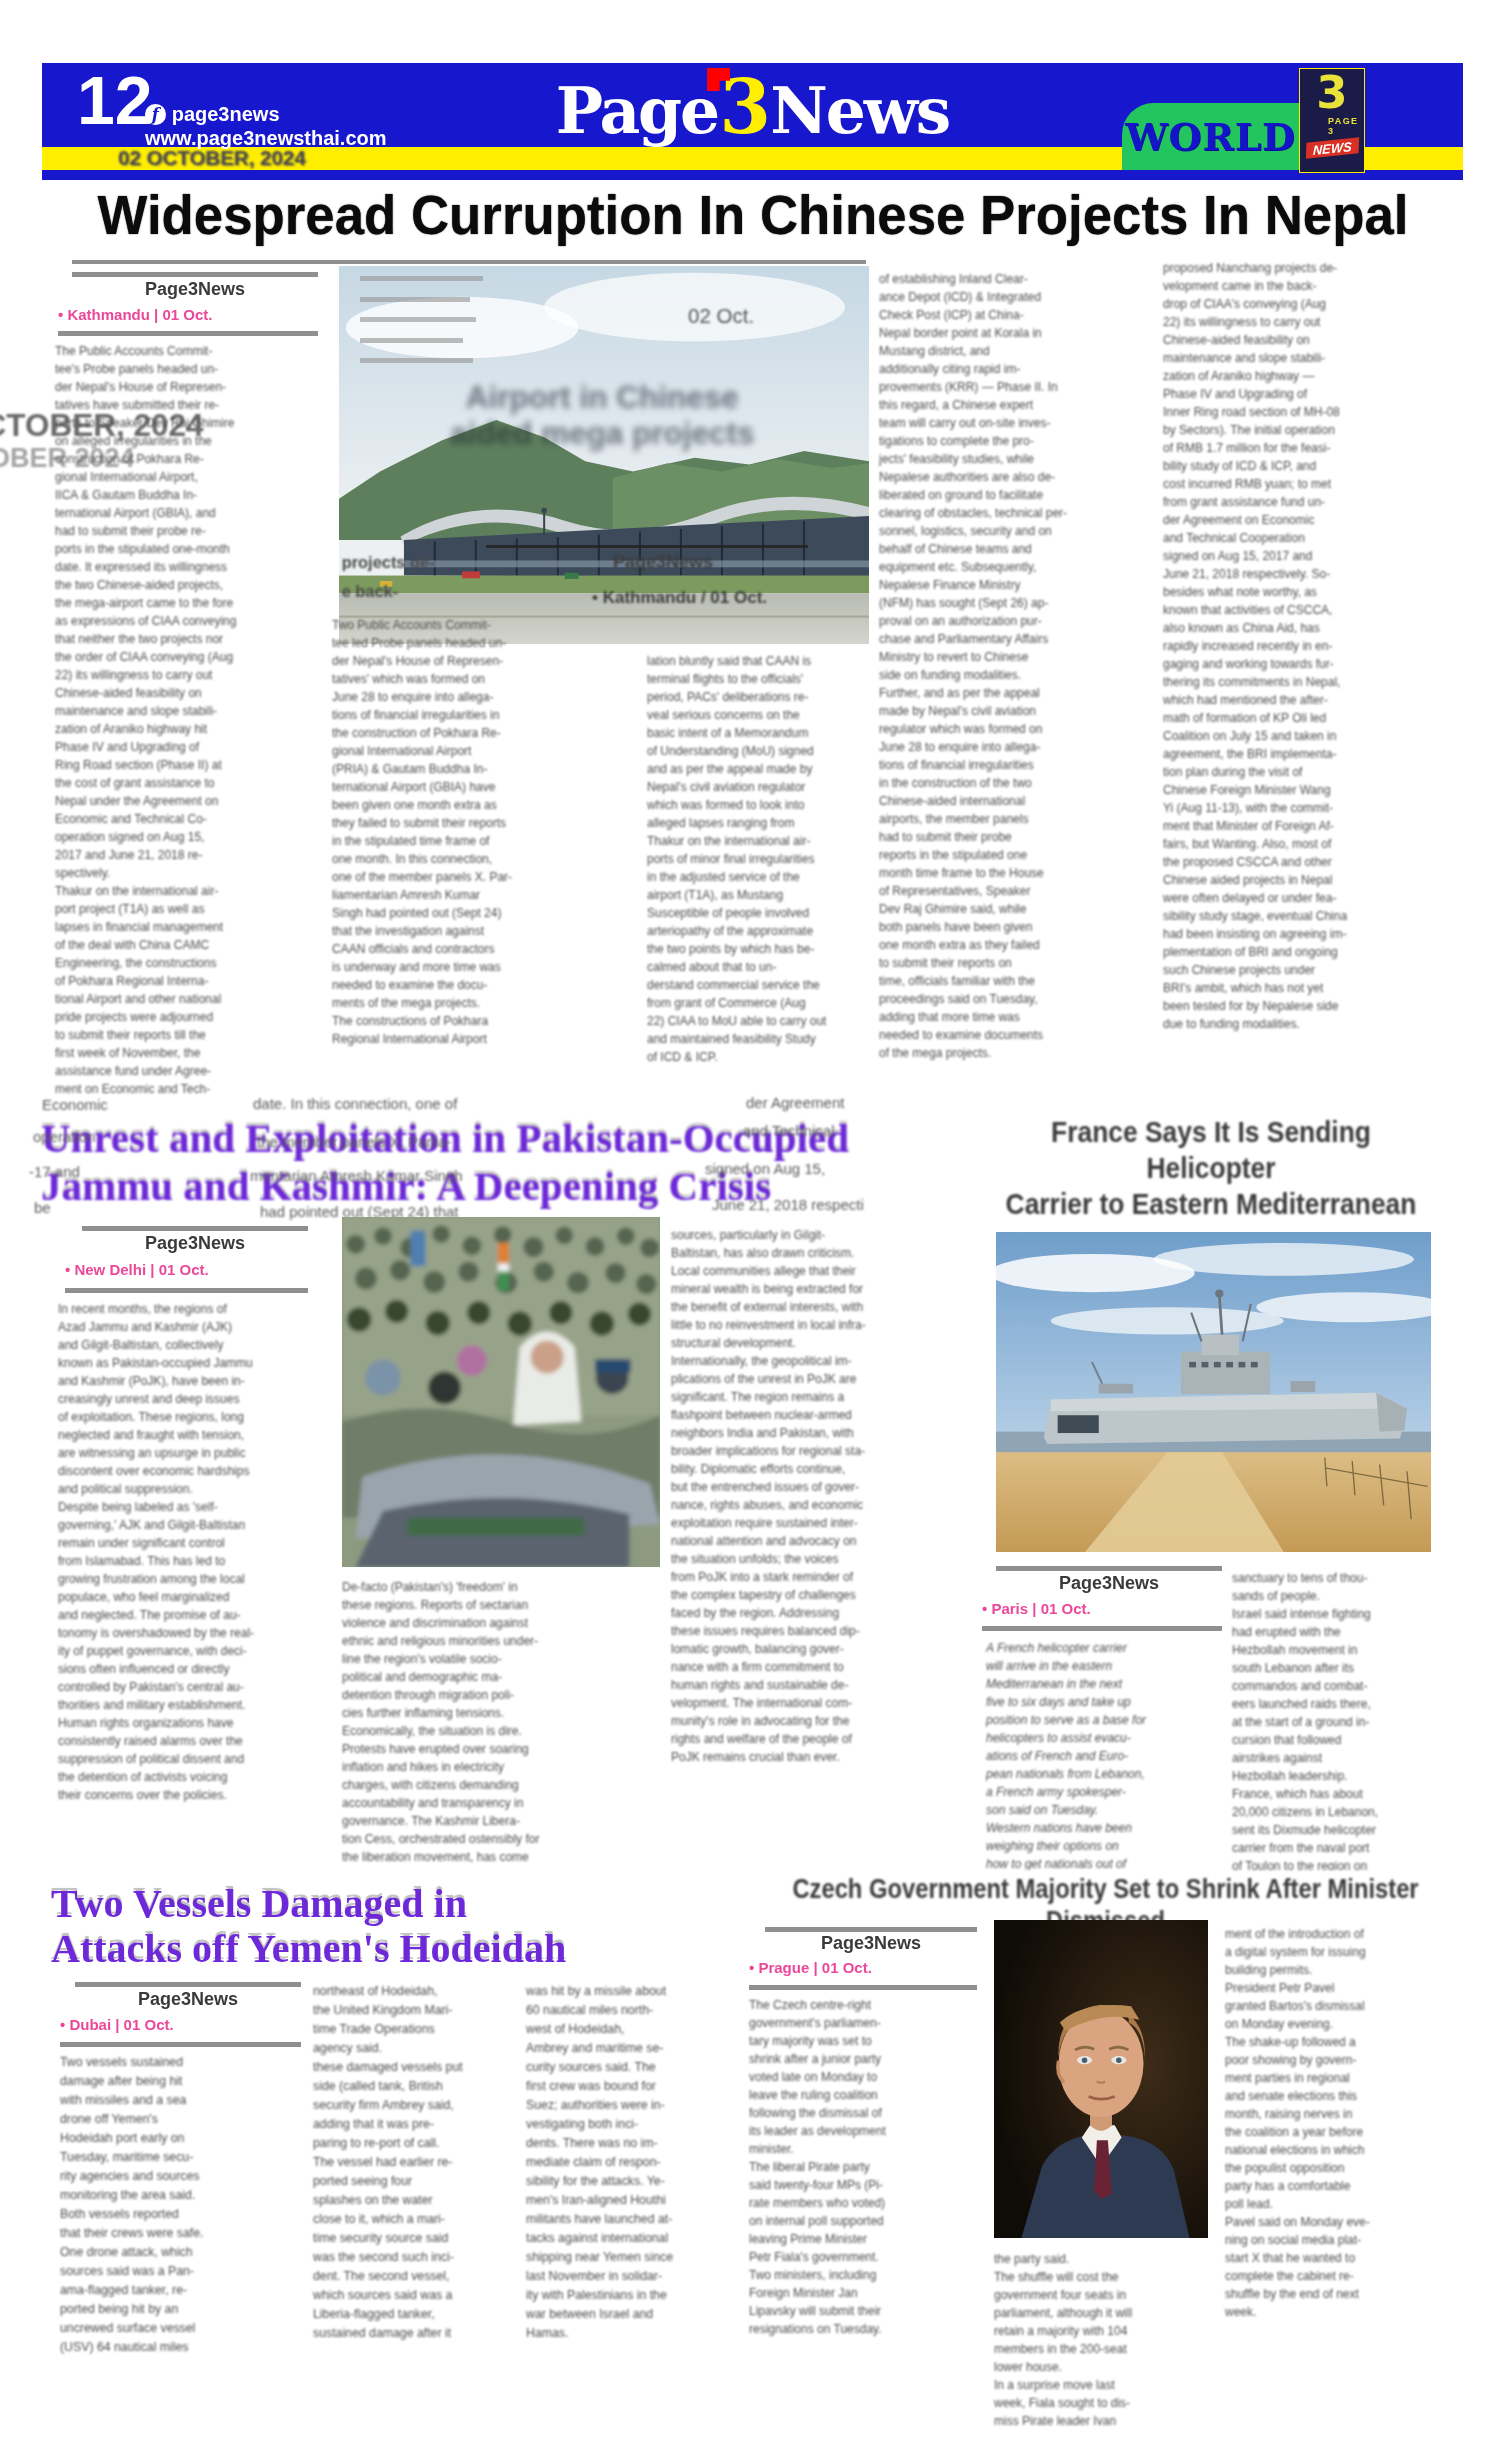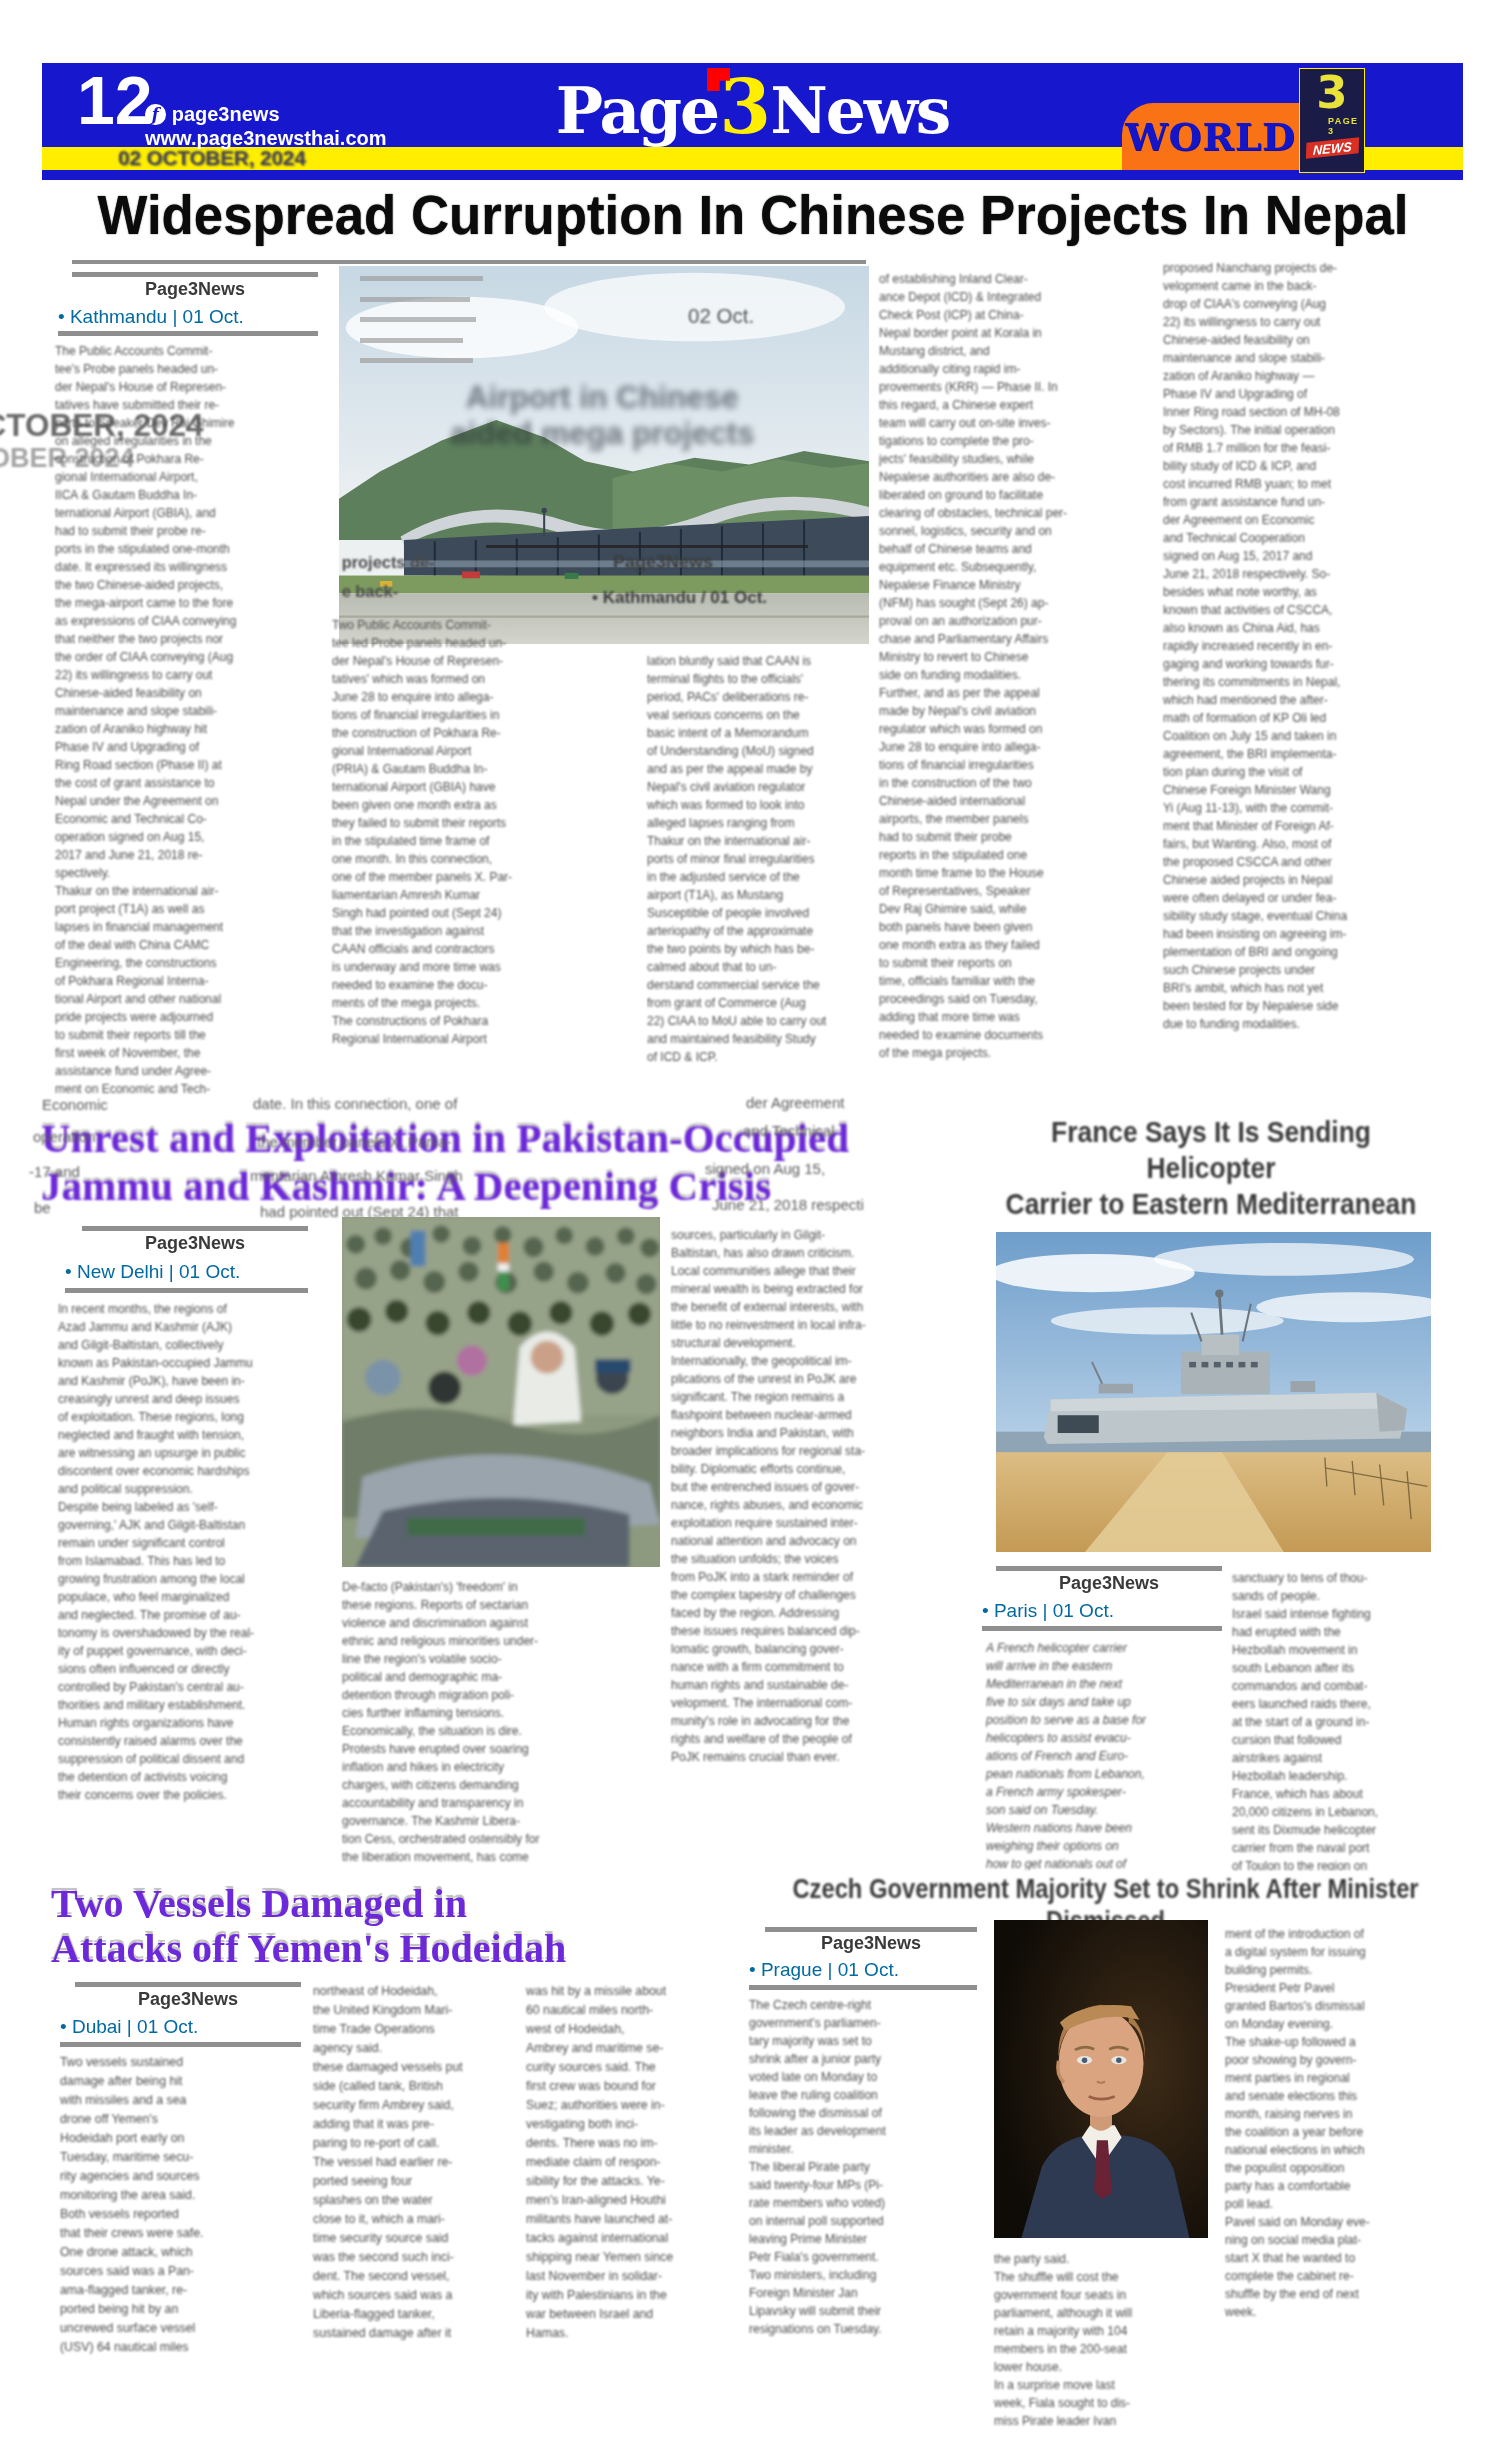--- a/index.html
+++ b/index.html
@@ -14,21 +14,21 @@
   .fbrow{left:145px;top:103px;color:#fff;font-size:20px;font-weight:bold;display:flex;align-items:center;gap:6.2px;}
   .fbicon{width:20.5px;height:20.5px;border-radius:50%;background:#fff;color:#1717ce;
           font-family:"DejaVu Serif",serif;font-style:italic;font-weight:bold;font-size:16.4px;
           display:flex;align-items:center;justify-content:center;}
   .weburl{left:145px;top:127px;color:#fff;font-size:20px;font-weight:bold;}
   .brand{left:424px;top:67px;width:657px;text-align:center;font-family:"DejaVu Serif",serif;
          font-weight:bold;font-size:63px;color:#fff;letter-spacing:-2.1px;line-height:1.1;}
   .brand .b3{color:#ffee00;font-size:74px;position:relative;padding:0 1.4px;}
   .brand .b3 .flag{position:absolute;left:-11px;top:4.1px;width:23px;height:23px;background:#ff0000;
                    clip-path:polygon(0 0,100% 0,100% 55%,55% 55%,55% 100%,0 100%);}
-  .worldtab{left:1122px;top:103px;width:177px;height:67px;background:#f97316;border-radius:31.5px 0 0 0;
+  .worldtab{left:1122px;top:103px;width:177px;height:67px;background:#22c55e;border-radius:31.5px 0 0 0;
             display:flex;align-items:center;justify-content:center;}
   .worldtab span{font-family:"DejaVu Serif",serif;font-weight:bold;font-size:38px;color:#1515c8;
                  letter-spacing:0.7px;text-shadow:0.7px 0.7px 0 #0d0da0;}
   .logobox{left:1299px;top:68px;width:64px;height:103px;background:#1b1b47;border:1.4px solid #ffee00;
            display:flex;flex-direction:column;align-items:center;}
   .logobox .d3{color:#e8e23a;font-weight:bold;font-size:45px;line-height:0.95;margin-top:2.7px;
                font-family:"DejaVu Sans",sans-serif;}
   .logobox .pg{color:#e8e23a;font-weight:bold;font-size:9px;letter-spacing:1.4px;margin-top:1.4px;padding-left:28px;}
   .logobox .rb{margin-top:4.1px;background:#d93025;color:#fff;font-style:italic;font-weight:bold;
                font-size:13px;padding:0.7px 6.8px;transform:rotate(-6deg) skewX(-8deg);}
@@ -38,21 +38,21 @@
   .mainhead{left:41px;top:183px;width:1424px;text-align:center;font-weight:bold;font-size:55px;
             color:#0b0b0b;transform:scaleX(.96);transform-origin:center;
             filter:blur(0.3px);text-shadow:0 0 1.4px rgba(0,0,0,.8);white-space:nowrap;}
   .serifhead{font-family:"Liberation Serif",serif;font-weight:bold;color:#6d28d9;
              filter:blur(0.8px);text-shadow:0 -3.4px 0.7px rgba(50,50,50,.3);}
   .condhead{font-weight:bold;color:#3c3c3c;text-align:center;filter:blur(1.2px);
             transform:scaleX(.88);transform-origin:center;}
   
   .rule{position:absolute;height:4.8px;background:#8f8f8f;}
   .src{position:absolute;text-align:center;font-weight:bold;font-size:18px;color:#3a3a3a;filter:blur(0.7px);}
-  .dl{position:absolute;font-weight:normal;font-size:19px;color:#0369a1;filter:blur(0.7px);}
+  .dl{position:absolute;font-weight:bold;font-size:15px;color:#ec4899;filter:blur(0.7px);}
   
   .col{position:absolute;font-size:12px;line-height:18px;color:#4c4c4c;overflow:hidden;
        filter:blur(0.8px);text-align:justify;}
   .col p{margin:0;}
   .colb{font-size:12.3px;line-height:19px;}
   
   .ghost{position:absolute;color:#5a5a5a;filter:blur(1px);white-space:nowrap;}
   .smudge{position:absolute;background:#9a9a9a;opacity:.65;filter:blur(0.7px);}
   
   .photo{position:absolute;overflow:hidden;}

